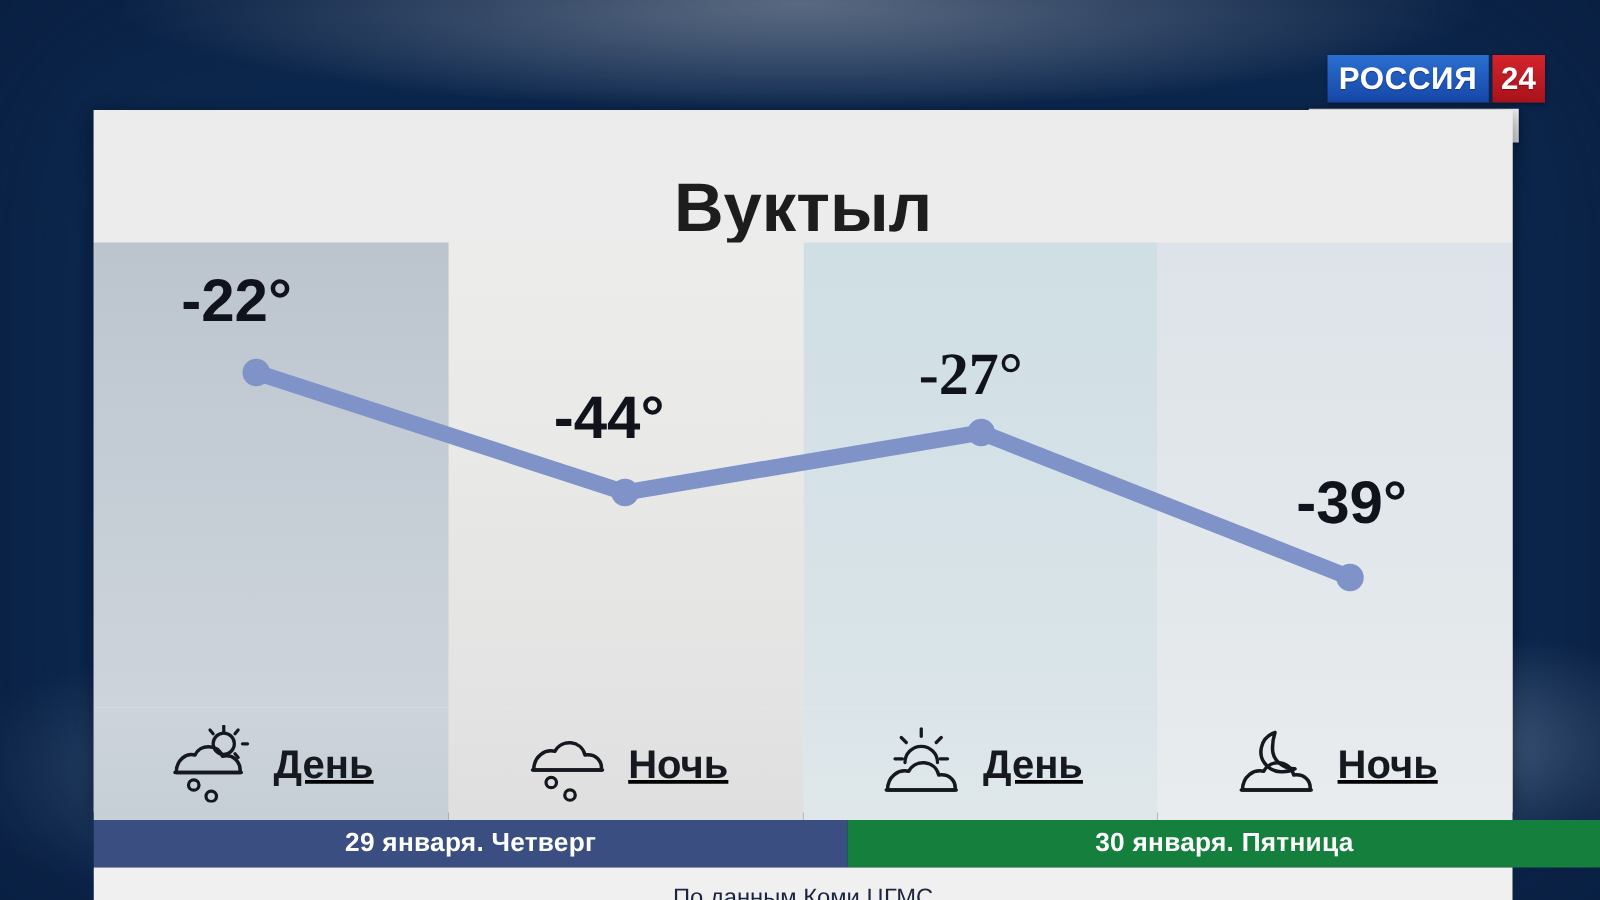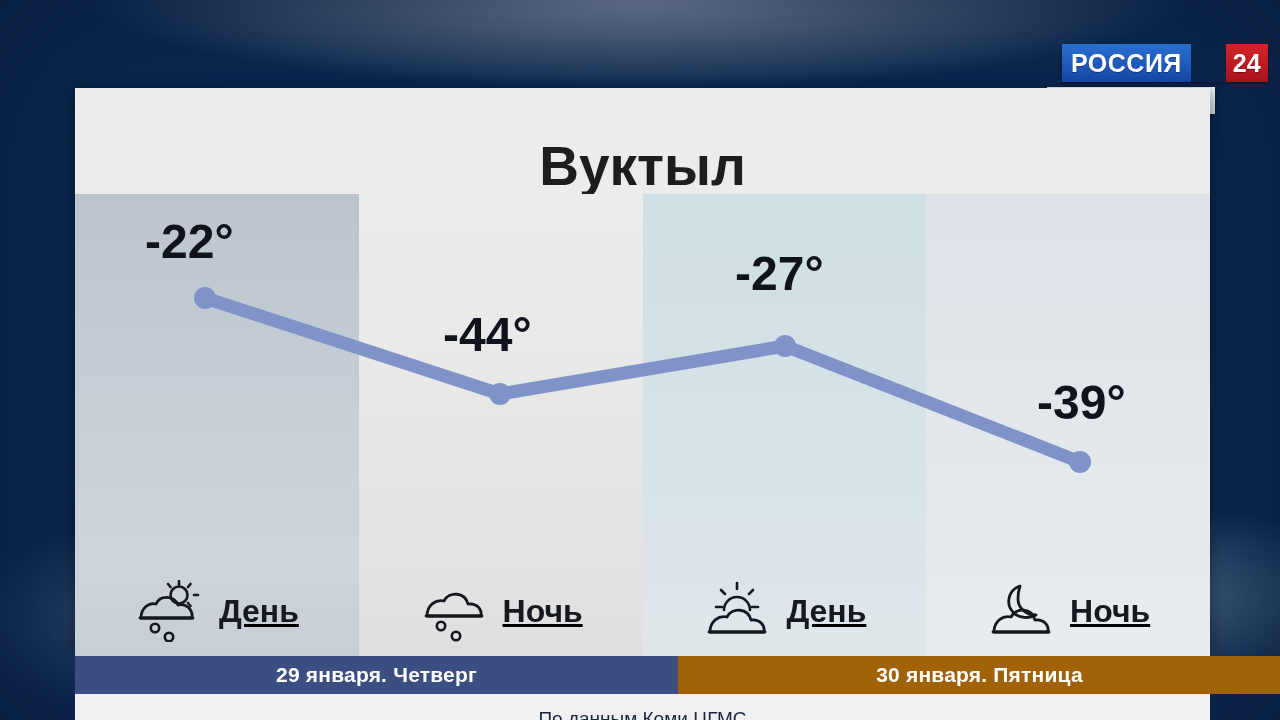--- a/index.html
+++ b/index.html
@@ -26,21 +26,21 @@
     background:
       radial-gradient(ellipse 760px 120px at 640px 2px, rgba(245,248,252,.55), rgba(255,255,255,0) 72%),
       radial-gradient(ellipse 200px 120px at 120px 620px, rgba(120,150,185,.35), rgba(255,255,255,0) 78%),
       radial-gradient(ellipse 300px 120px at 1160px 600px, rgba(190,215,238,.40), rgba(255,255,255,0) 78%);
   }
   .vignette{position:absolute;inset:0;
     box-shadow:inset 0 0 150px 40px rgba(8,24,52,.55);}
 
   
   .logo{position:absolute;left:1062px;top:44px;display:flex;height:38px;
-    box-shadow:0 1px 3px rgba(0,0,0,.45);gap:32px;}
+    box-shadow:0 1px 3px rgba(0,0,0,.45);}
   .logo-ru{background:linear-gradient(180deg,#2a6fd0,#1647a8);
     color:#fff;font-weight:bold;font-size:25px;letter-spacing:.5px;
     padding:0 9px;display:flex;align-items:center;line-height:1;
     text-shadow:0 1px 1px rgba(0,0,0,.35);}
   .logo-24{background:linear-gradient(180deg,#d4232c,#a8131a);
     color:#fff;font-weight:bold;font-size:25px;
     padding:13px 7px;display:flex;align-items:center;line-height:1;
     margin-left:3px;text-shadow:0 1px 1px rgba(0,0,0,.35);}
   .logo-region{position:absolute;left:1047px;top:87px;width:168px;height:27px;
     background:linear-gradient(180deg,#f2f2f2,#d6d6d6);
@@ -80,21 +80,21 @@
   .dp.d2{background:linear-gradient(180deg,#dbe5e9 0%,#dfe7ea 100%);}
   .dp.d3{background:linear-gradient(180deg,#e6eaed 0%,#e9ecee 100%);}
   .dp-ico{width:72px;height:62px;flex:0 0 auto;}
   .dp-label{font-size:32px;font-weight:bold;color:#16191f;line-height:1;}
 
   
   .dates{position:absolute;left:0;top:568px;width:1206px;height:38px;display:flex;}
   .date{flex:1 1 0;display:flex;align-items:center;justify-content:center;
     color:#fff;font-size:21px;font-weight:bold;letter-spacing:.2px;}
   .date.left{background:#3a4e82;}
-  .date.right{background:#a16207;}
+  .date.right{background:#15803d;}
 
   
   .footer{position:absolute;left:0;top:606px;width:1135px;height:50px;
     background:#f0f0f0;display:flex;align-items:center;justify-content:center;}
   .footer-text{font-size:19px;color:#1b2540;font-weight:normal;}
 </style>
 </head>
 <body>
 
 <div id="stage">
@@ -126,21 +126,21 @@
       <polyline points="130,104 425,200 710,152 1005,268" fill="none" stroke="#7f93c8" stroke-width="13" stroke-linejoin="round" stroke-linecap="round"></polyline>
       <circle cx="130" cy="104" r="11" fill="#7f93c8"></circle>
       <circle cx="425" cy="200" r="11" fill="#7f93c8"></circle>
       <circle cx="710" cy="152" r="11" fill="#7f93c8"></circle>
       <circle cx="1005" cy="268" r="11" fill="#7f93c8"></circle>
     </svg>
 
     <div class="temps">
       <div class="temp" style="left:70px;top:24px;">-22°</div>
       <div class="temp" style="left:368px;top:117px;">-44°</div>
-      <div class="temp" style="left:660px;top:56px;">-27°</div>
+      <div class="temp" style="left:660px;top:82px;font-family:Liberation Serif, serif;">-27°</div>
       <div class="temp" style="left:940px;top:185px;margin-left:22px;">-39°</div>
     </div>
 
     <div class="dayparts">
 
       <div class="dp d0">
         <svg class="dp-ico" viewBox="0 0 72 62">
           <g fill="none" stroke="#15181e" stroke-width="2.6" stroke-linecap="round">
             <circle cx="44" cy="15" r="8.5"></circle>
             <line x1="44" y1="1" x2="44" y2="5"></line>

